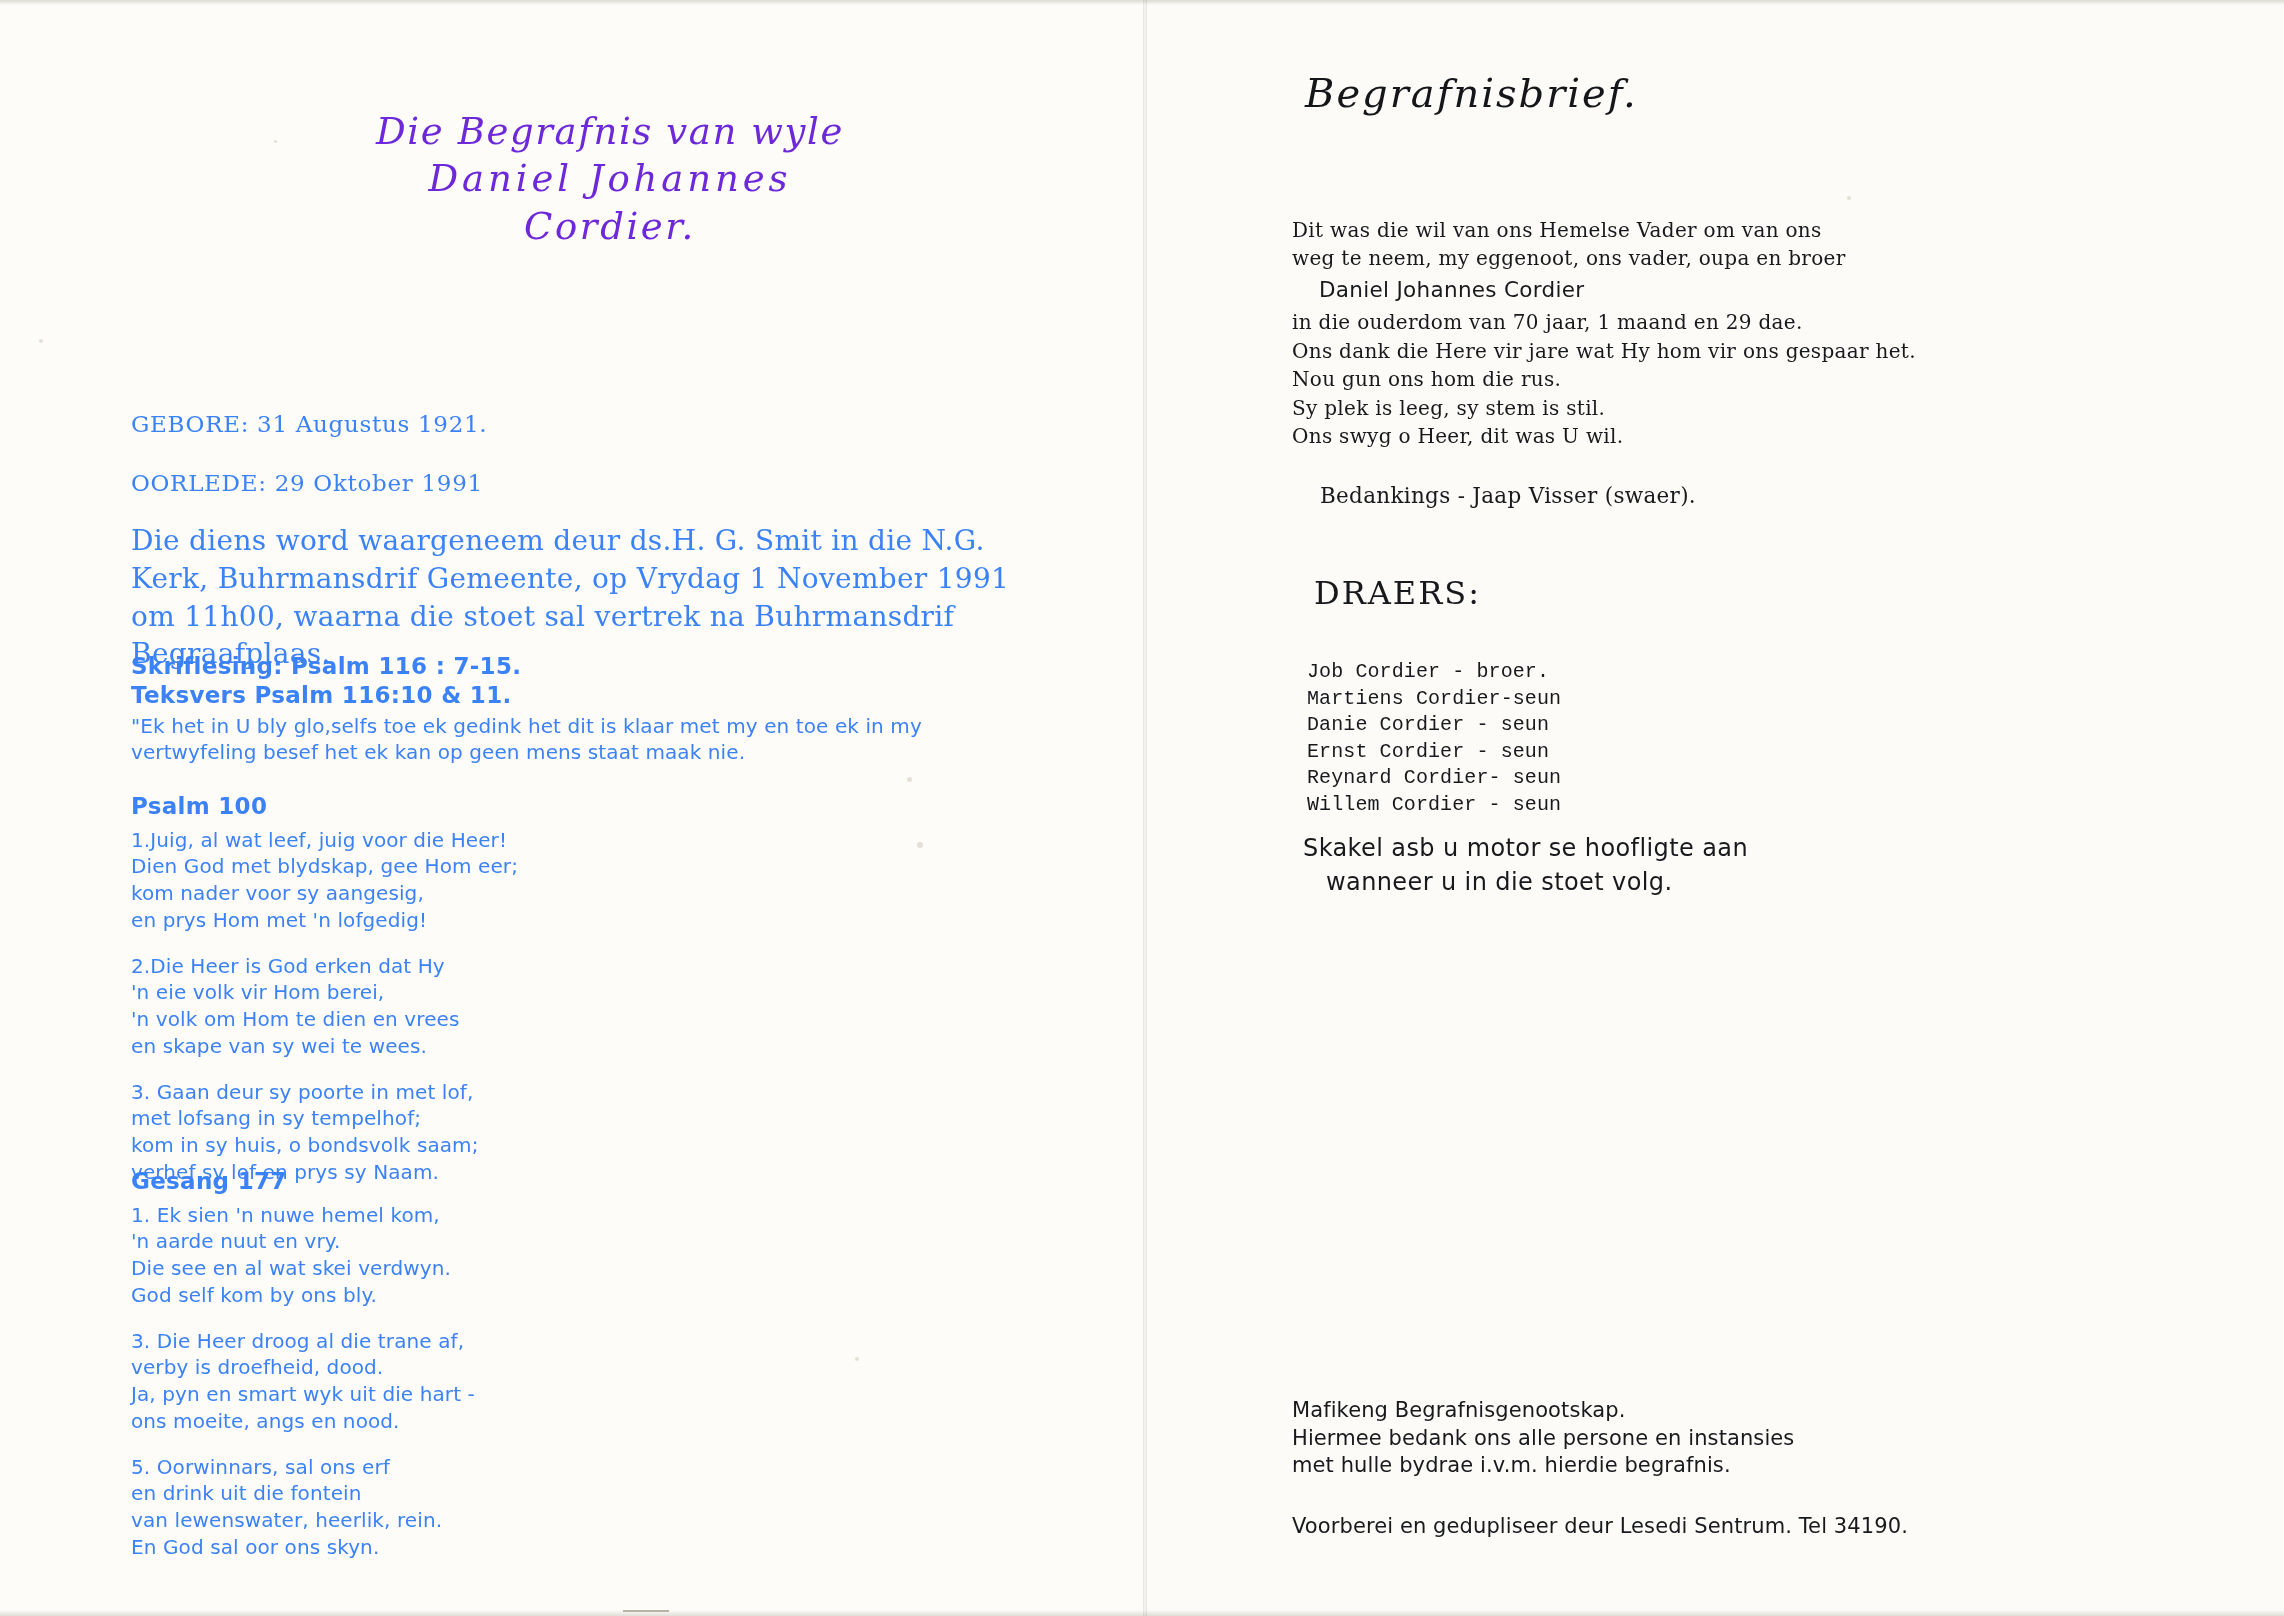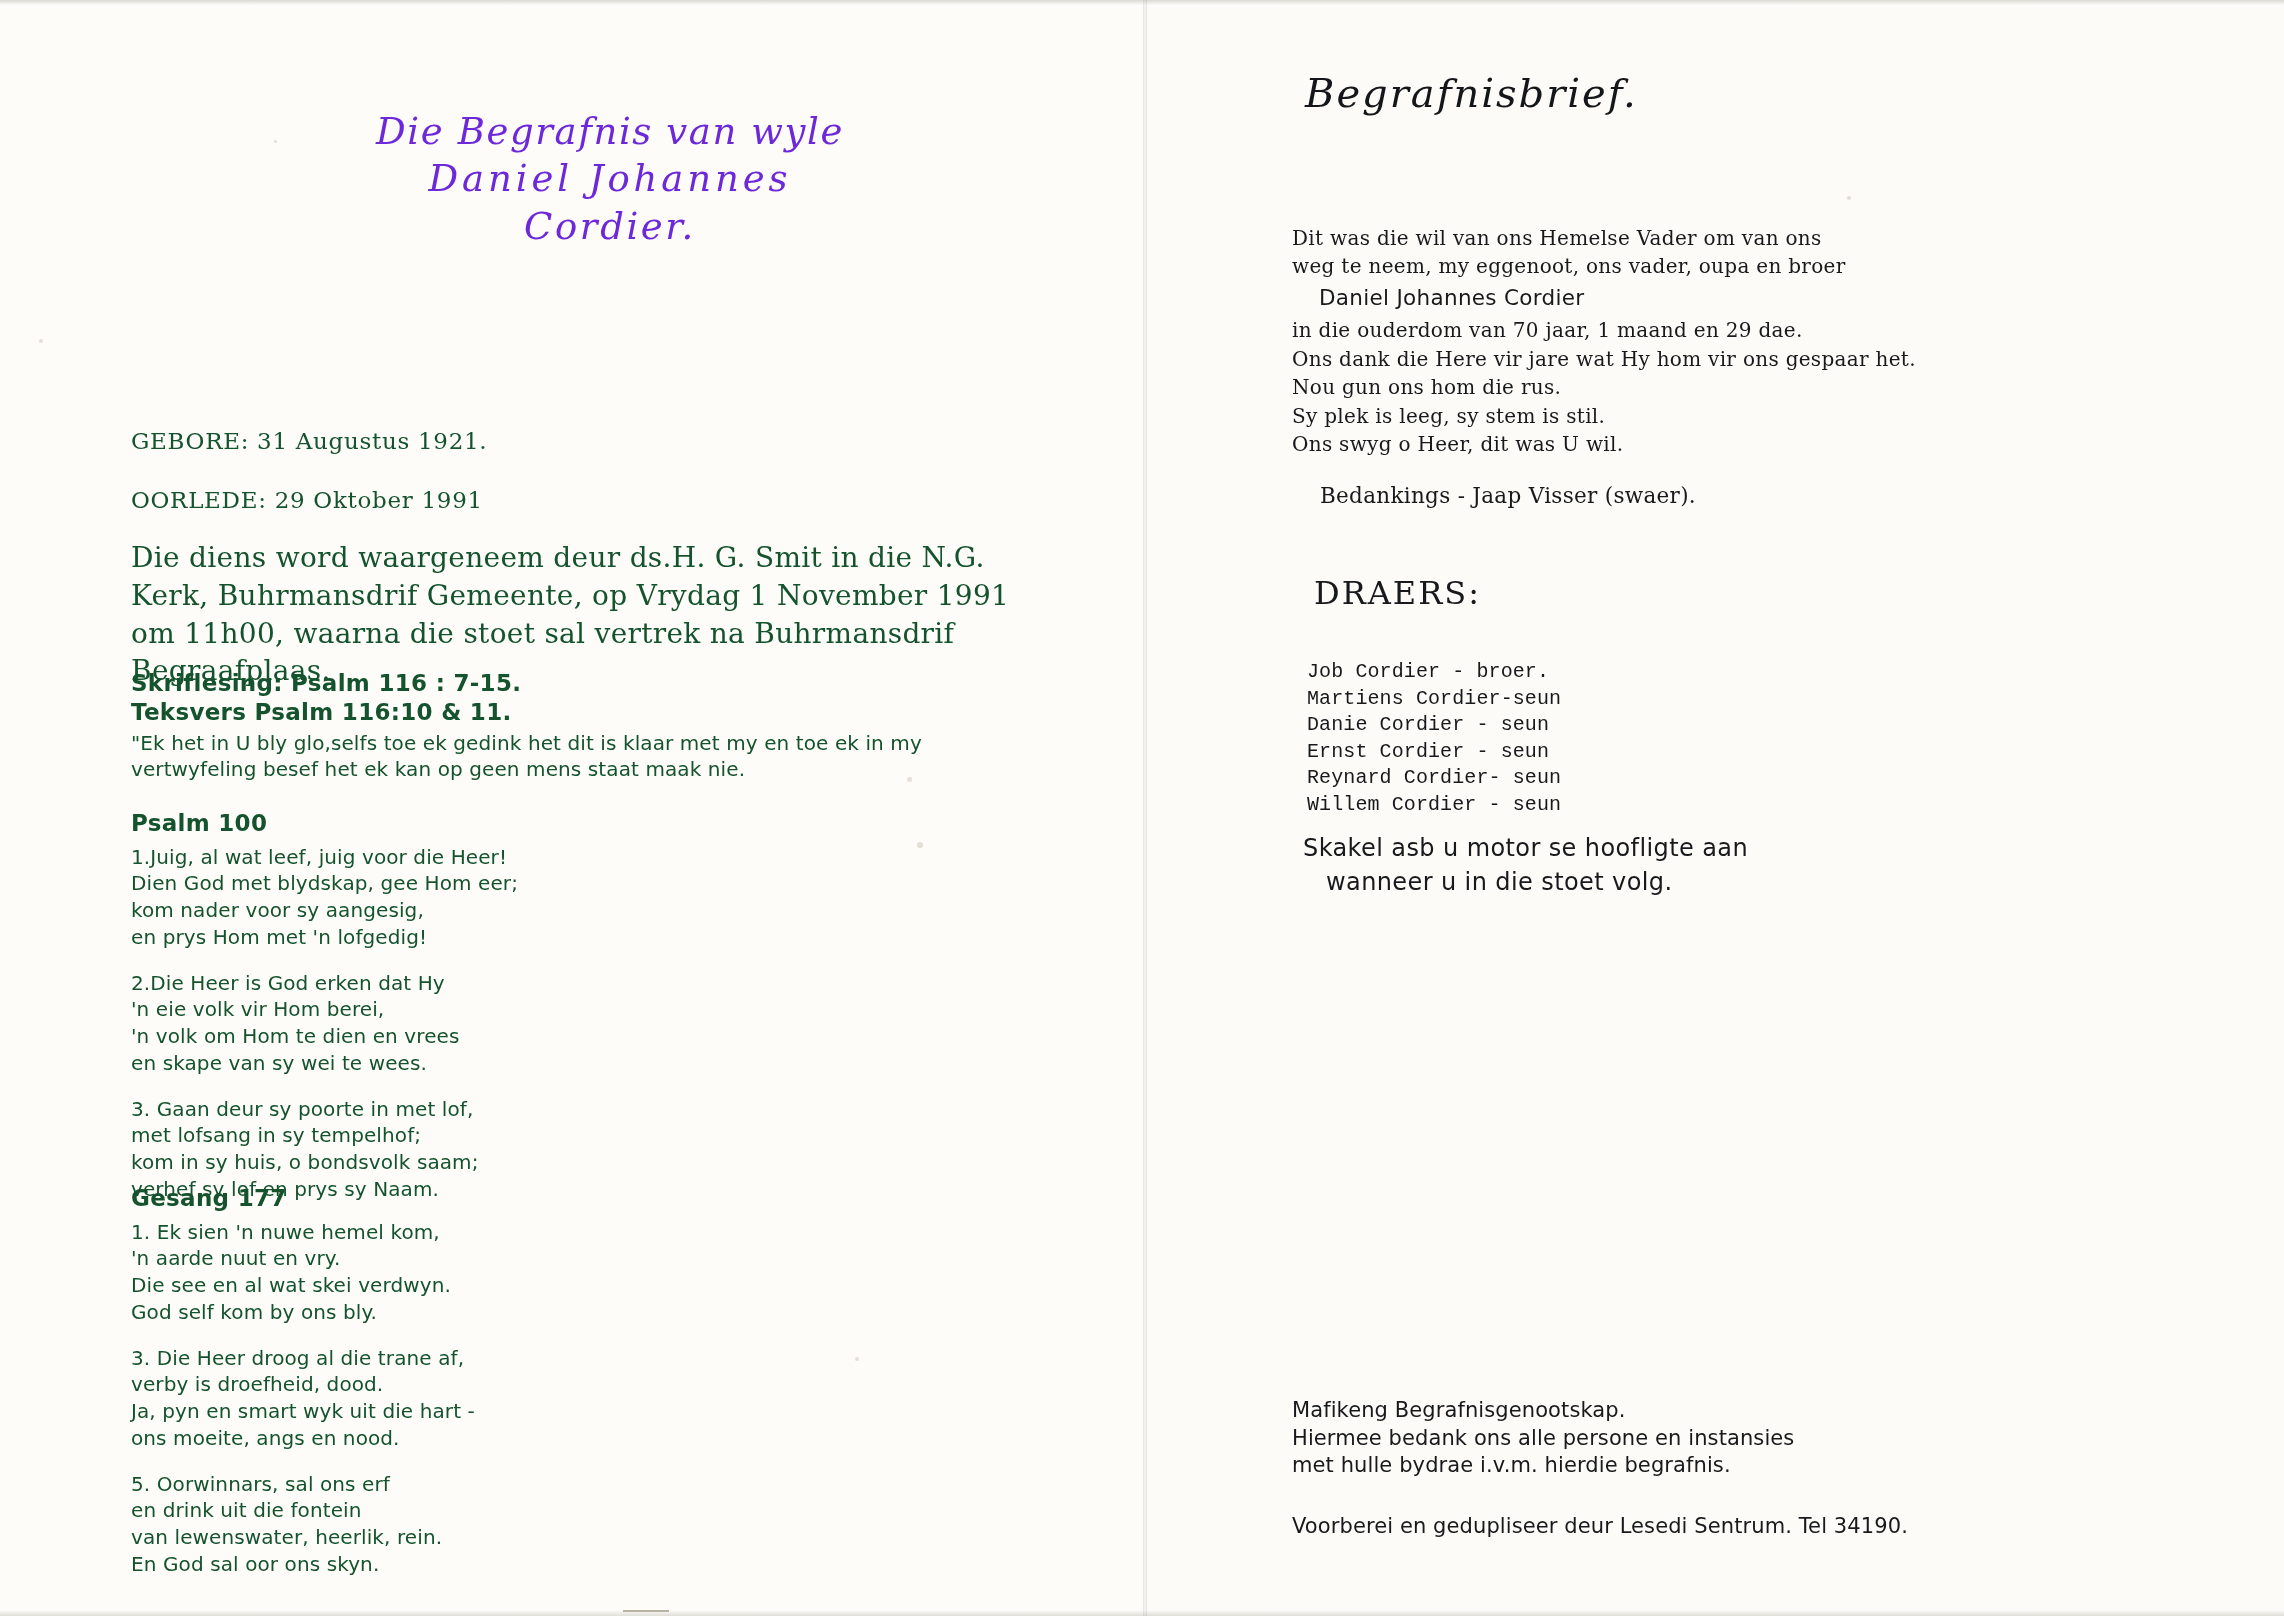--- a/index.html
+++ b/index.html
@@ -73,22 +73,21 @@
   }
   .title-block .l1 { display:block; }
   .title-block .l2 { display:block; letter-spacing: 3.9px; }
   .title-block .l3 { display:block; letter-spacing: 2.6px; }
 
   .lblock {
     position: absolute;
     left: 131px;
     width: 914px;
     font-family: "DejaVu Serif", serif;
-    color: #14532d;
-    margin-top: 17px;
+    color: #3b82f6;
   }
   .born   { top: 411px;  font-size: 23px; letter-spacing: 0.7px; }
   .died   { top: 470px;  font-size: 23px; letter-spacing: 0.7px; }
   .service{ top: 522px;  font-size: 28px; line-height: 1.35; letter-spacing: 0.3px; }
 
   .heading {
     font-family: "DejaVu Sans", sans-serif;
     font-weight: bold;
     font-size: 23px;
     letter-spacing: 0.3px;
@@ -130,21 +129,21 @@
     margin-top: 8px;
   }
   .rblock {
     position: absolute;
     left: 147px;
     width: 966px;
     font-family: "DejaVu Serif", serif;
     color: #18191c;
   }
   .letter {
-    top: 224px;
+    top: 216px;
     font-size: 20px;
     line-height: 1.42;
     letter-spacing: 0.3px;
   }
   .letter .indent-name {
     display: block;
     padding-left: 27px;
     font-family: "DejaVu Sans", sans-serif;
     font-size: 21.5px;
     letter-spacing: 0.3px;

